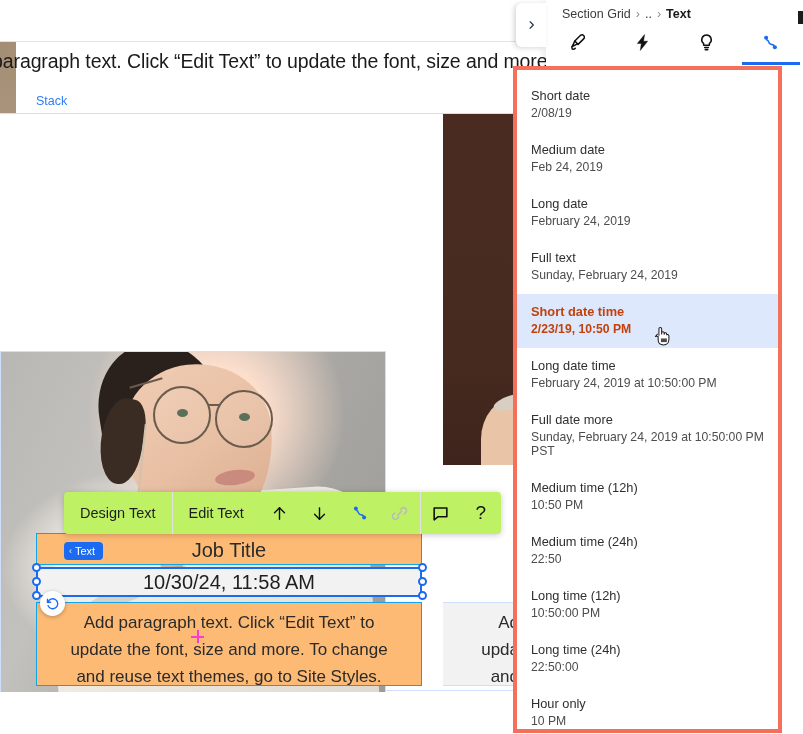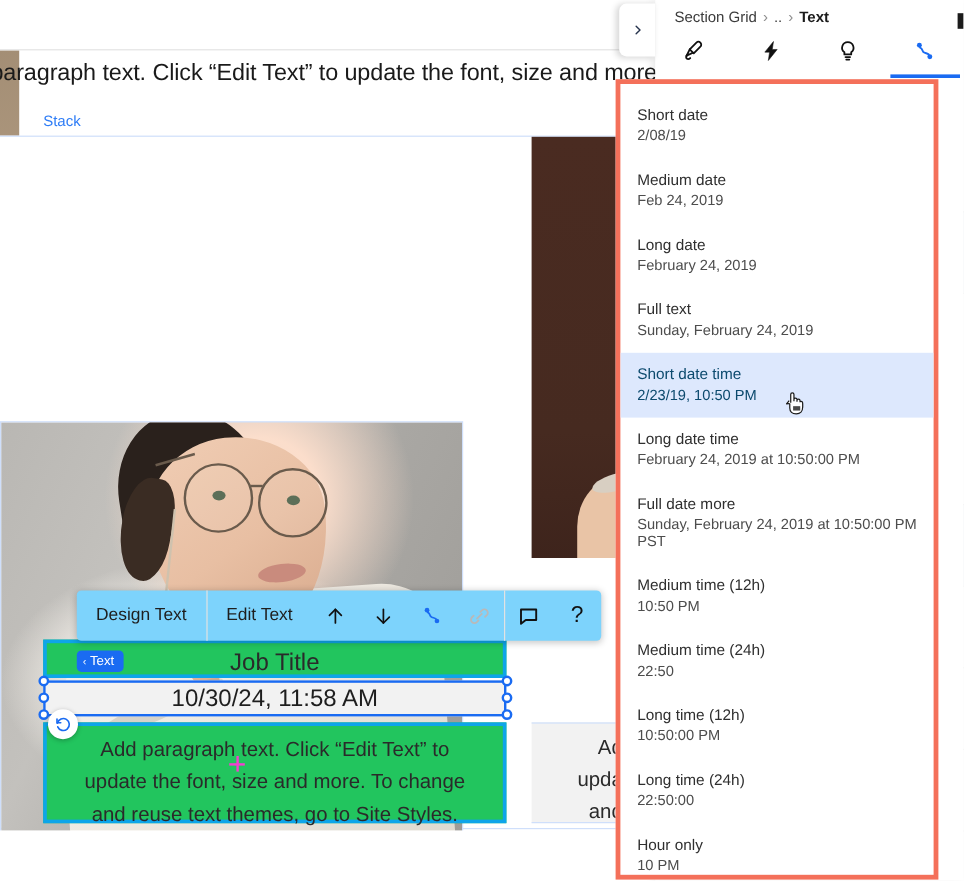--- a/index.html
+++ b/index.html
@@ -137,21 +137,21 @@
     background: #e9c4a6; border-radius: 50% 50% 0 0;
   }
   .col-right-partial .arm-hl {
     position: absolute; left: 50px; bottom: 56px; width: 40px; height: 14px;
     background: #d8cfc2; border-radius: 50%;
     transform: rotate(-16deg);
   }
 
   
   .txt-block {
-    position: absolute; border: 3px solid #0ea5e9; background: #22c55e;
+    position: absolute; border: 1px solid #0ea5e9; background: #fdba74;
   }
   .jobtitle {
     left: 36px; top: 533px; width: 386px; height: 32px;
     font-size: 20px; color: #2a2a2a; text-align: center; line-height: 32px;
   }
   .datetime-el {
     position: absolute; left: 36px; top: 567px; width: 386px; height: 30px;
     background: #f2f2f2; border: 2.2px solid #1a6bf2;
     font-size: 20px; color: #1e1e1e; text-align: center; line-height: 27px;
   }
@@ -185,21 +185,21 @@
   }
   .canvas-bottom-strip {
     position: absolute; left: 0; top: 692px; width: 520px; height: 42px;
     background: #ffffff;
   }
 
   
   .float-toolbar {
     position: absolute; left: 64px; top: 492px; height: 42px;
     display: flex; align-items: stretch; z-index: 8;
-    background: #7dd3fc; border-radius: 4px;
+    background: #bef264; border-radius: 4px;
     box-shadow: 0 1px 6px rgba(0,0,0,0.22);
   }
   .ft-btn {
     display: flex; align-items: center; justify-content: center;
     padding: 0 16px; font-size: 14.5px; color: #1e1e1e; white-space: nowrap;
   }
   .ft-sep { width: 1px; background: #e2e2e2; }
   .ft-ico {
     display: flex; align-items: center; justify-content: center;
     width: 40px; font-size: 17px; color: #111;
@@ -244,21 +244,21 @@
   }
   .dd-inner { padding: 8px 0 0 0; }
   .dd-item {
     padding: 10px 14px 12px 14px;
   }
   .dd-item.sel { background: #dde8fd; }
   .dd-title {
     font-size: 12.8px; color: #2f2f2f; margin-bottom: 3px;
   }
   .dd-sub { font-size: 12.2px; color: #4d4d4d; }
-  .dd-item.sel .dd-title, .dd-item.sel .dd-sub { color: #0c4a6e; }
+  .dd-item.sel .dd-title, .dd-item.sel .dd-sub { color: #c2410c; font-weight: bold; }
 
   .hand-cursor {
     position: absolute; left: 653px; top: 325px; width: 19px; height: 23px;
     z-index: 20;
   }
 
   
   .bg-right {
     position: absolute; left: 782px; top: 0; width: 21px; height: 734px;
     background: #ffffff; z-index: 9;

